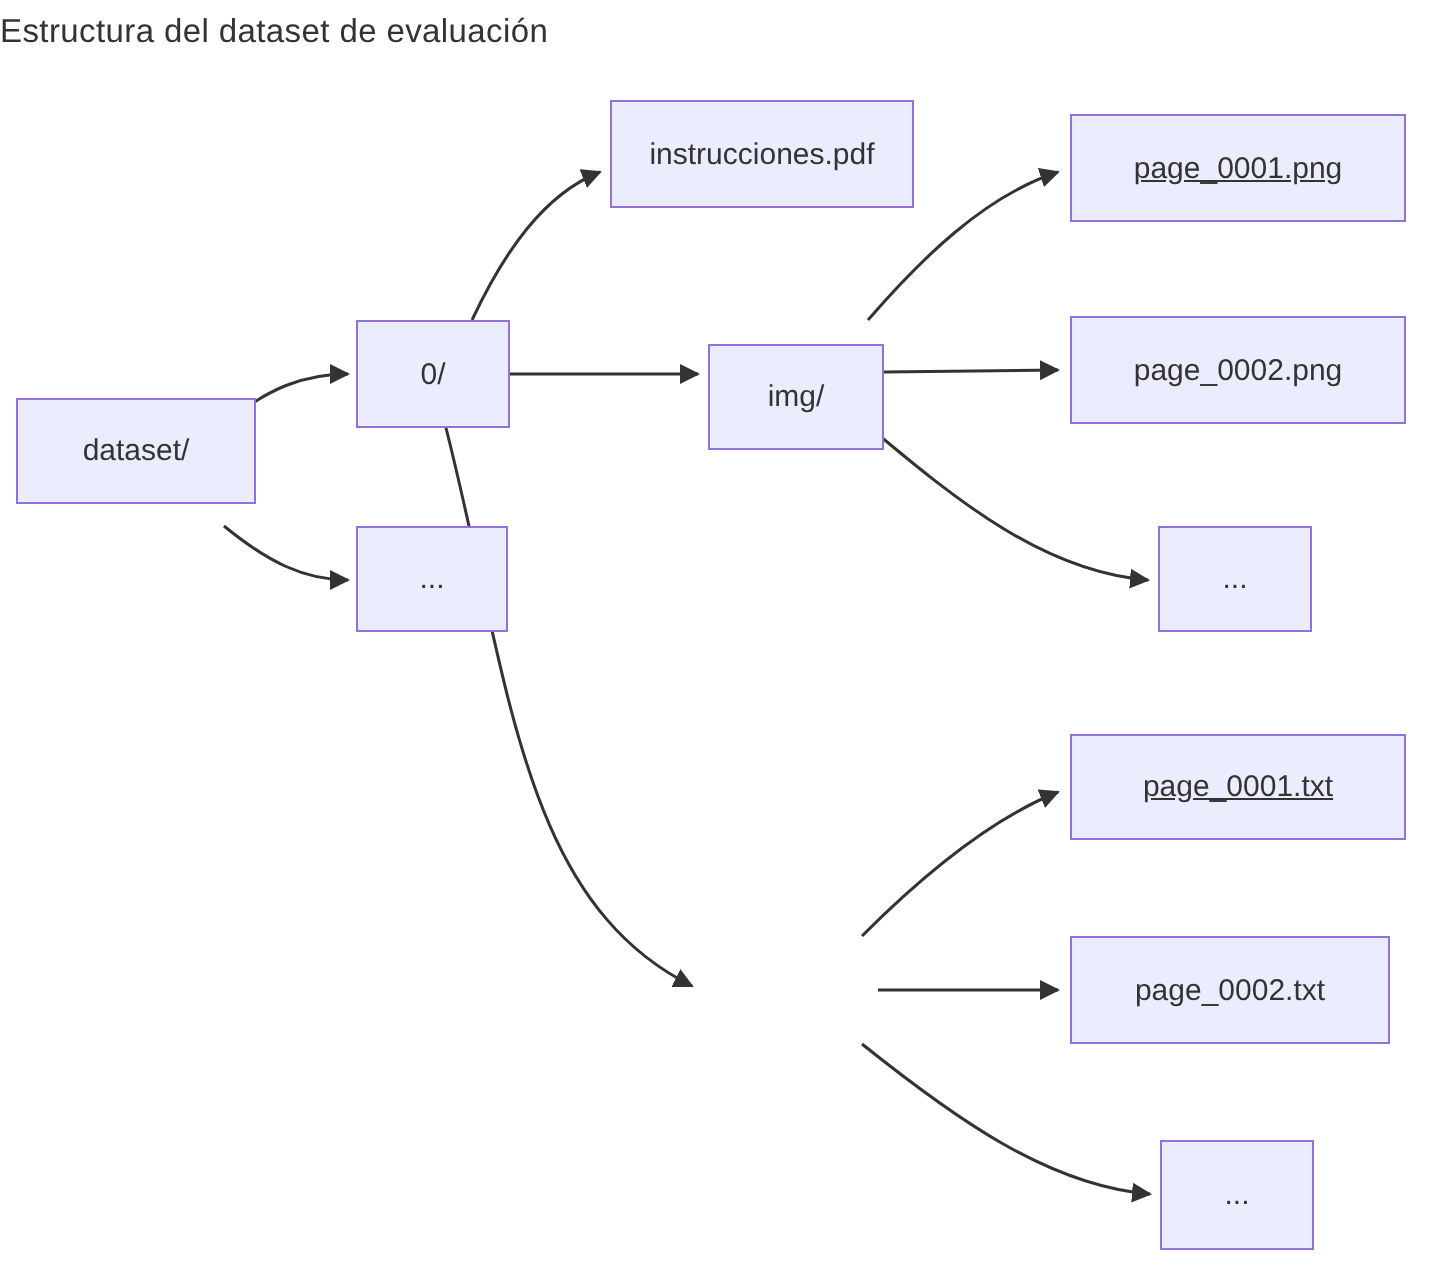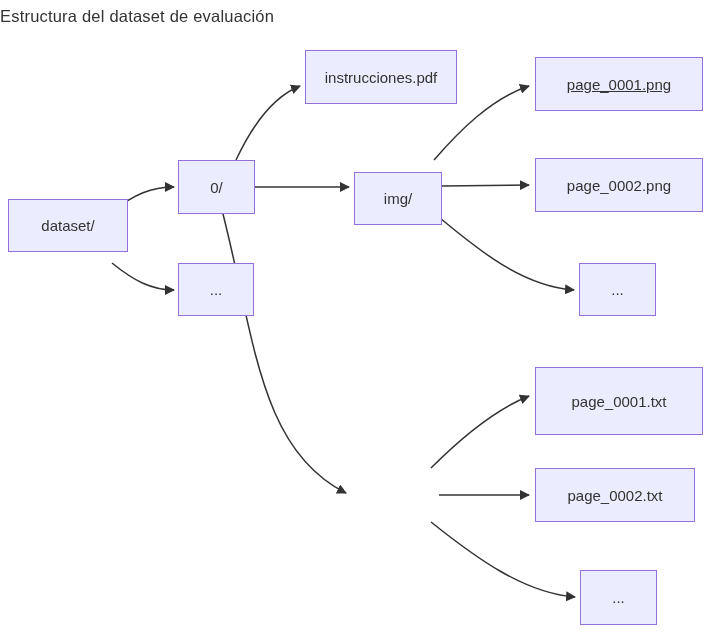--- a/index.html
+++ b/index.html
@@ -106,21 +106,21 @@
 
   <div class="node" style="left:535px; top:158px; width:168px; height:54px;">
     <span>page_0002.png</span>
   </div>
 
   <div class="node" style="left:579px; top:263px; width:77px; height:53px;">
     <span>...</span>
   </div>
 
 
-  <div class="node" style="left:535px; top:367px; width:168px; height:68px;">
+  <div class="node" style="left:535px; top:367px; width:168px; height:53px;text-decoration:underline;">
     <span>page_0001.txt</span>
   </div>
 
   <div class="node" style="left:535px; top:468px; width:160px; height:54px;">
     <span>page_0002.txt</span>
   </div>
 
   <div class="node" style="left:580px; top:570px; width:77px; height:55px;">
     <span>...</span>
   </div>

